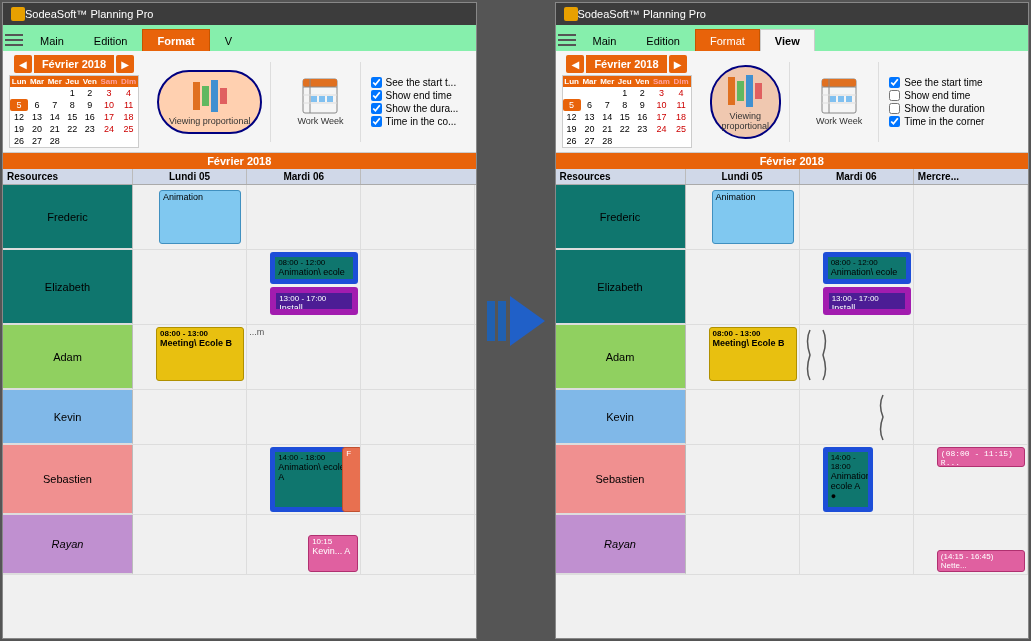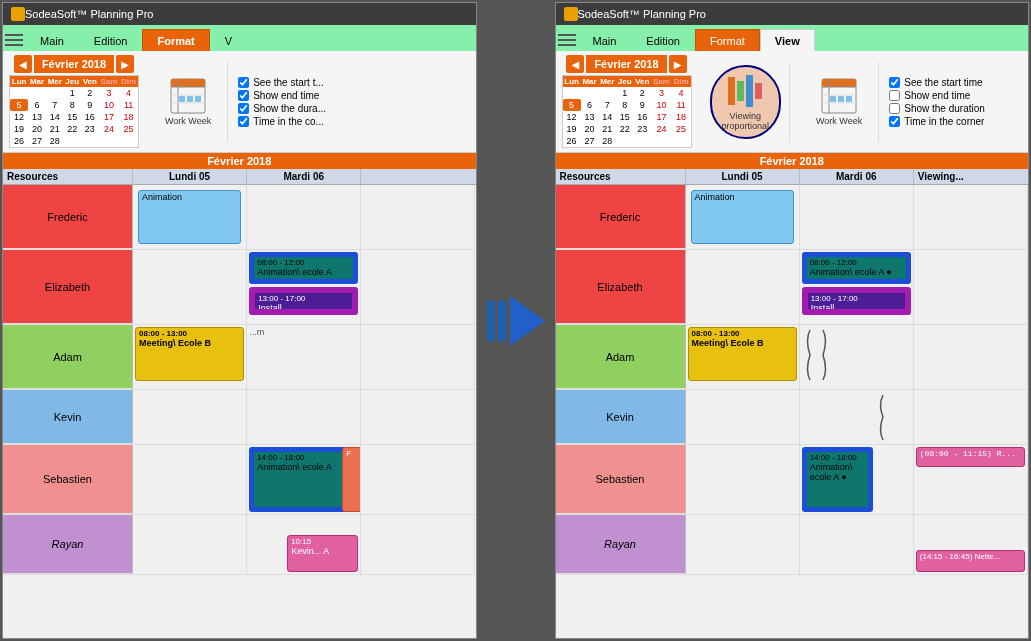--- a/index.html
+++ b/index.html
@@ -161,21 +161,21 @@
     }
 
     .cal-row {
       display: grid;
       grid-template-columns: 130px repeat(3, 1fr);
       flex: 1;
       border-bottom: 1px solid #ddd;
     }
 
     .resource-cell {
-      background: #ef4444;
+      background: #0f766e;
       display: flex;
       align-items: center;
       justify-content: center;
       font-size: 11px;
       font-weight: 500;
       border-right: 1px solid #bbb;
       border-bottom: 1px solid #ddd;
     }
     .resource-cell.green { background: #90d060; }
     .resource-cell.blue { background: #80b8e8; }
@@ -187,20 +187,21 @@
       border-right: 1px solid #ddd;
       overflow: hidden;
     }
 
     .event-block {
       position: absolute;
       border-radius: 3px;
       font-size: 9px;
       padding: 1px 3px;
       overflow: hidden;
+      margin-left: 21px;
     }
     .event-blue { background: #80c8f0; border: 1px solid #4090c0; }
     .event-orange { background: #4c1d95; color: white; border: 6px solid #a21caf; }
     .event-yellow { background: #e8c010; border: 1px solid #b09000; font-weight: bold; }
     .event-cyan { background: #0f766e; border: 5px solid #1d4ed8; }
     .event-pink { background: #e060a0; color: white; border: 1px solid #b03070; }
 
     .arrow-area {
       display: flex;
       align-items: center;
@@ -318,20 +319,34 @@
                   <td></td>
                   <td></td>
                   <td></td>
                   <td></td>
                 </tr>
           </tbody>
             </table>
         </div>
       </div>
 
+      <div class="ribbon-group">
+        <div class="ribbon-big-btn highlighted">
+          <div class="icon-area">
+            <svg width="36" height="36" viewBox="0 0 36 36">
+              <rect x="1" y="4" width="7" height="28" fill="#e07020"></rect>
+              <rect x="10" y="8" width="7" height="20" fill="#60b860"></rect>
+              <rect x="19" y="2" width="7" height="32" fill="#4090d0"></rect>
+              <rect x="28" y="10" width="7" height="16" fill="#e06060"></rect>
+            </svg>
+          </div>
+          <div class="label">Viewing
+proportional</div>
+        </div>
+      </div>
 
       <div class="ribbon-group">
         <div class="ribbon-big-btn">
           <div class="icon-area">
             <svg width="36" height="36" viewBox="0 0 36 36">
               <rect x="1" y="1" width="34" height="34" rx="2" fill="none" stroke="#888" stroke-width="1"></rect>
               <rect x="1" y="1" width="34" height="8" rx="2" fill="#e07020"></rect>
               <line x1="1" y1="9" x2="35" y2="9" stroke="#888" stroke-width="1"></line>
               <line x1="8" y1="1" x2="8" y2="35" stroke="#888" stroke-width="1"></line>
               <line x1="1" y1="17" x2="35" y2="17" stroke="#ddd" stroke-width="1"></line>
@@ -609,21 +624,21 @@
       </div>
     </div>
   </div>
 
   <div class="cal-area">
     <div class="cal-month-header">Février 2018</div>
     <div style="display:grid;grid-template-columns:130px repeat(3,1fr);background:#d0d8e8;border-bottom:1px solid #aaa;">
       <div style="padding:2px 4px;font-size:10px;font-weight:bold;border-right:1px solid #bbb;">Resources</div>
       <div style="padding:2px 4px;font-size:10px;font-weight:bold;border-right:1px solid #bbb;text-align:center;">Lundi 05</div>
       <div style="padding:2px 4px;font-size:10px;font-weight:bold;border-right:1px solid #bbb;text-align:center;">Mardi 06</div>
-      <div style="padding:2px 4px;font-size:10px;font-weight:bold;">Viewing...</div>
+      <div style="padding:2px 4px;font-size:10px;font-weight:bold;">Mercre...</div>
     </div>
     <div class="cal-body">
 
       <div class="cal-row" style="min-height:65px;max-height:65px;">
         <div class="resource-cell">Frederic</div>
         <div class="day-cell" style="position:relative;">
           <div class="event-block event-blue" style="top:5px;left:5px;right:5px;bottom:5px;">
             <span>Animation</span>
           </div>
         </div>

